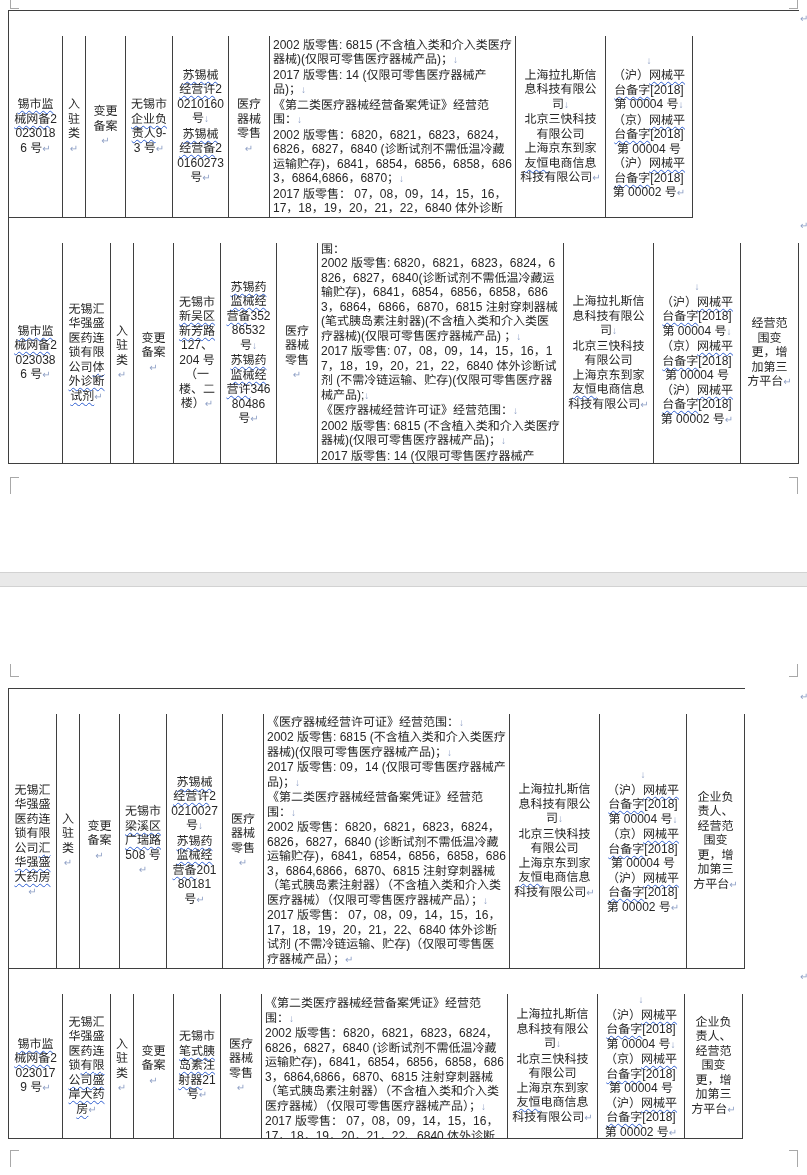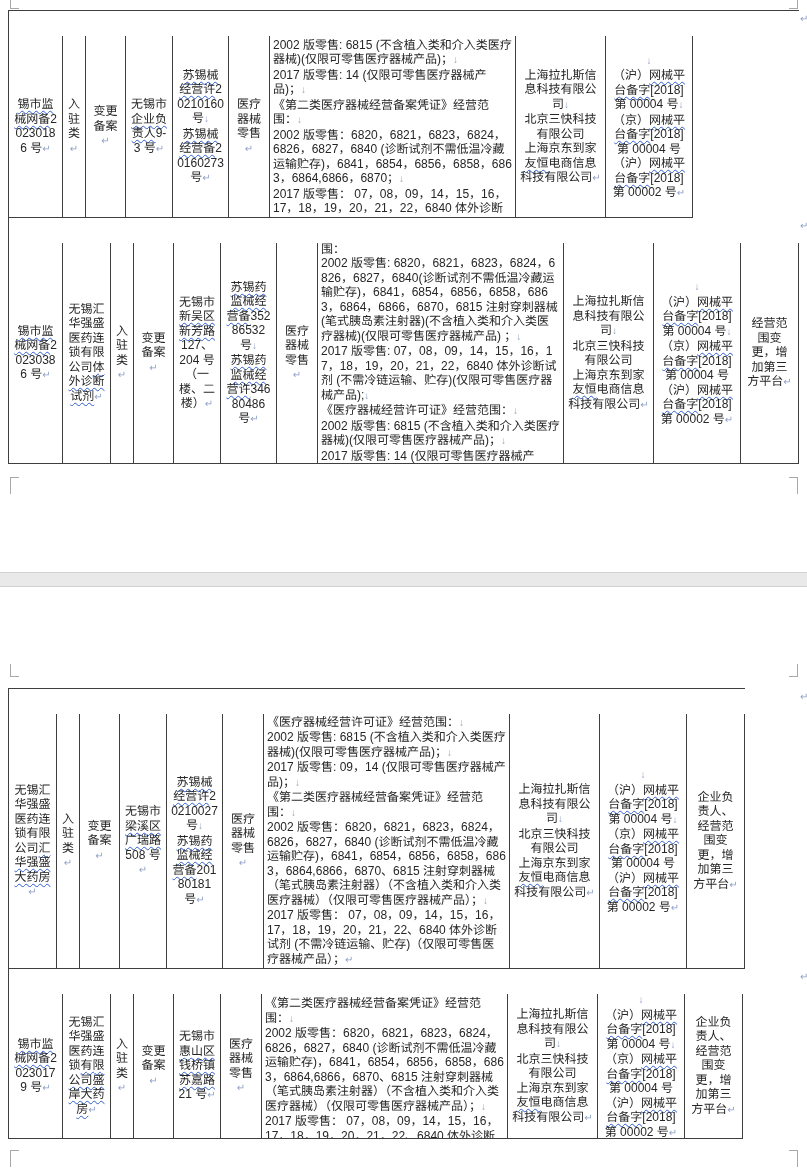--- a/index.html
+++ b/index.html
@@ -182,21 +182,21 @@
       <div class="cell w2">
           <div class="ct"><span>无锡汇华强盛医药连锁</span><span class="sq">有限公司盛岸大药房</span><span class="mk">↵</span></div>
         </div>
       <div class="cell w3">
           <div class="ct"><span>入驻类</span><span class="mk">↵</span></div>
         </div>
       <div class="cell w4">
           <div class="ct"><span>变更备案</span><span class="mk">↵</span></div>
         </div>
       <div class="cell w5">
-          <div class="ct"><span>无锡市</span><span class="sq">惠山区钱桥镇苏嘉路</span><span>21 号</span><span class="mk">↵</span></div>
+          <div class="ct"><span>无锡市</span><span class="sq">笔式胰岛素注射器</span><span>21 号</span><span class="mk">↵</span></div>
         </div>
       <div class="cell w7">
           <div class="ct"><span>医疗器械零售</span><span class="mk">↵</span></div>
         </div>
       <div class="cell w8 c8 top">
           <div class="ct"><span>《第二类医疗器械经营备案凭证》经营范围：</span><span class="mk">↓</span><span>
 2002 版零售：6820，6821，6823，6824，6826，6827，6840 (诊断试剂不需低温冷藏运输贮存)，6841，6854，6856，6858，6863，6864,6866，6870、6815 注射穿刺器械（笔式胰岛素注射器）（不含植入类和介入类医疗器械）（仅限可零售医疗器械产品）；</span><span class="mk">↓</span><span>
 2017 版零售： 07，08，09，14，15，16，17，18，19，20，21，22、6840 体外诊断试剂 (不需冷链运输、贮存)（仅限可零售医疗器</span></div>
         </div>
       <div class="cell w9">

